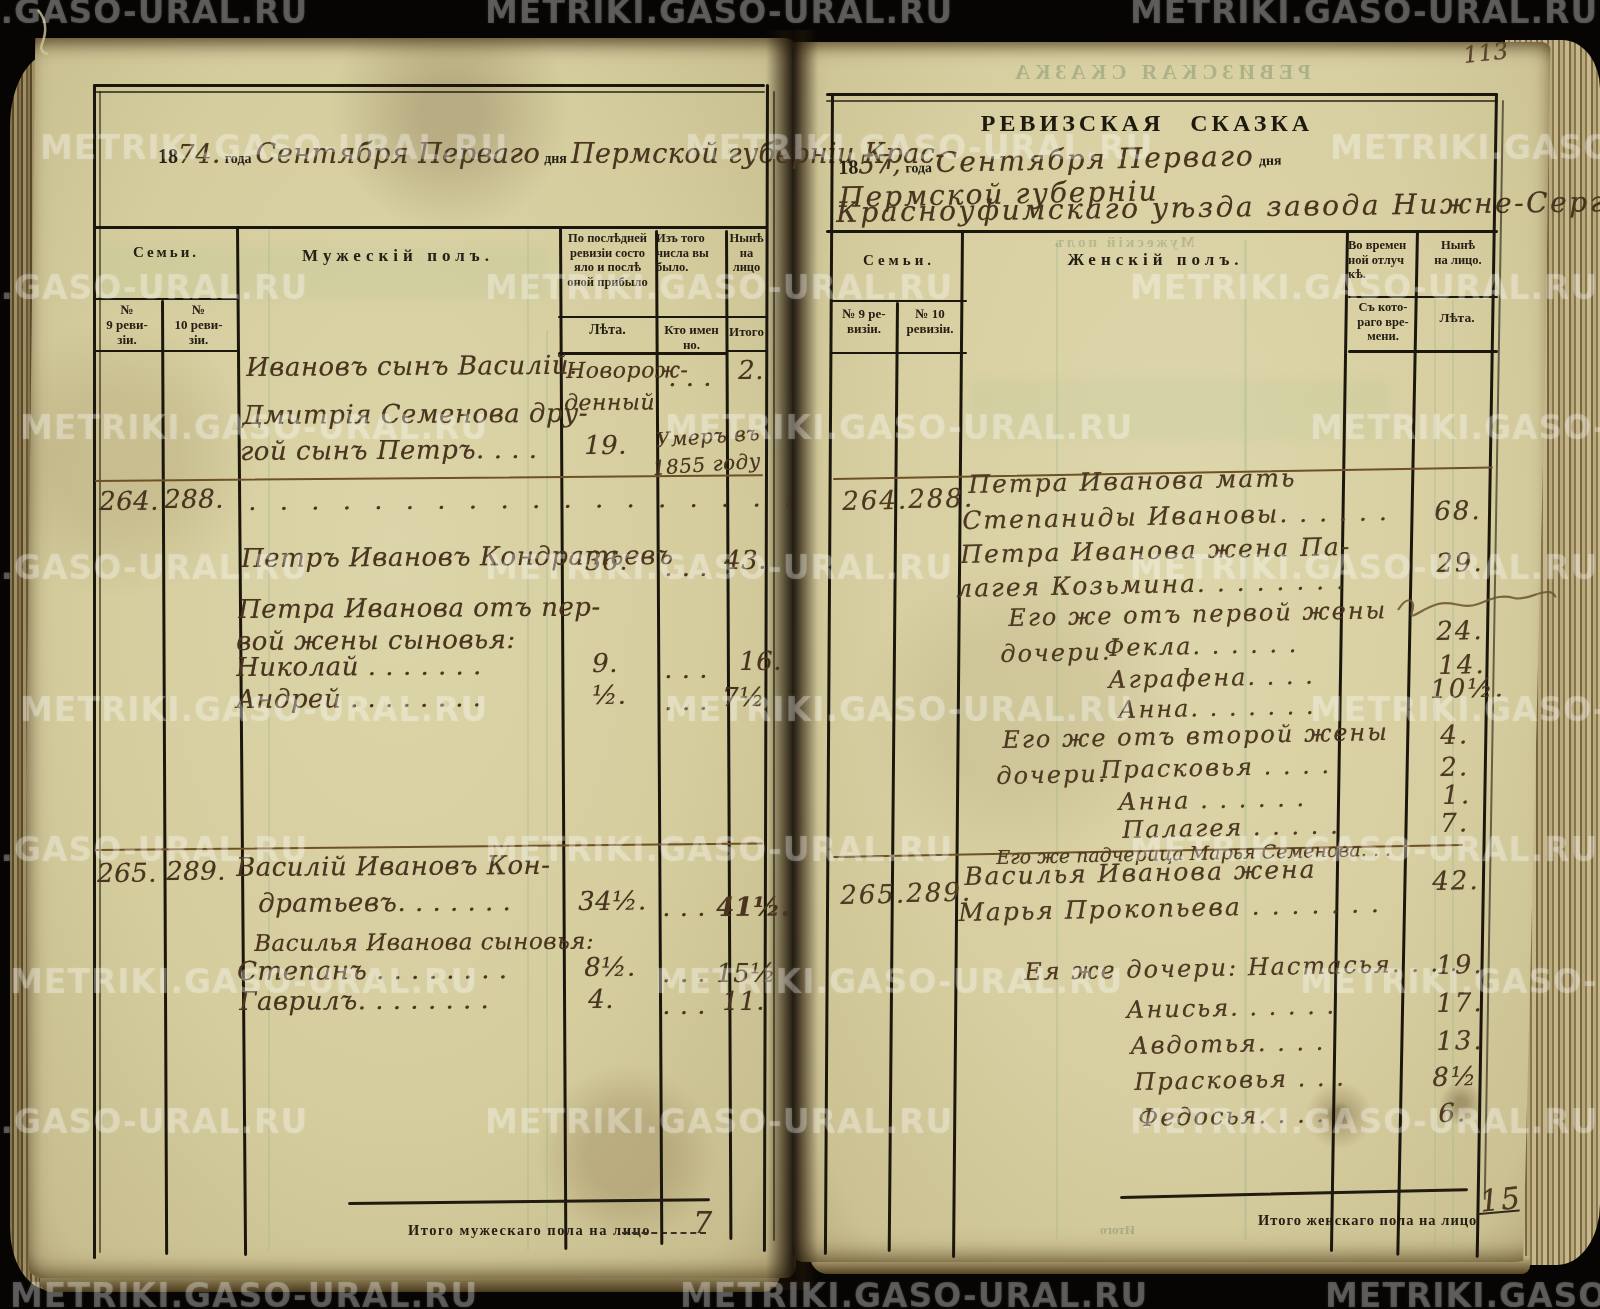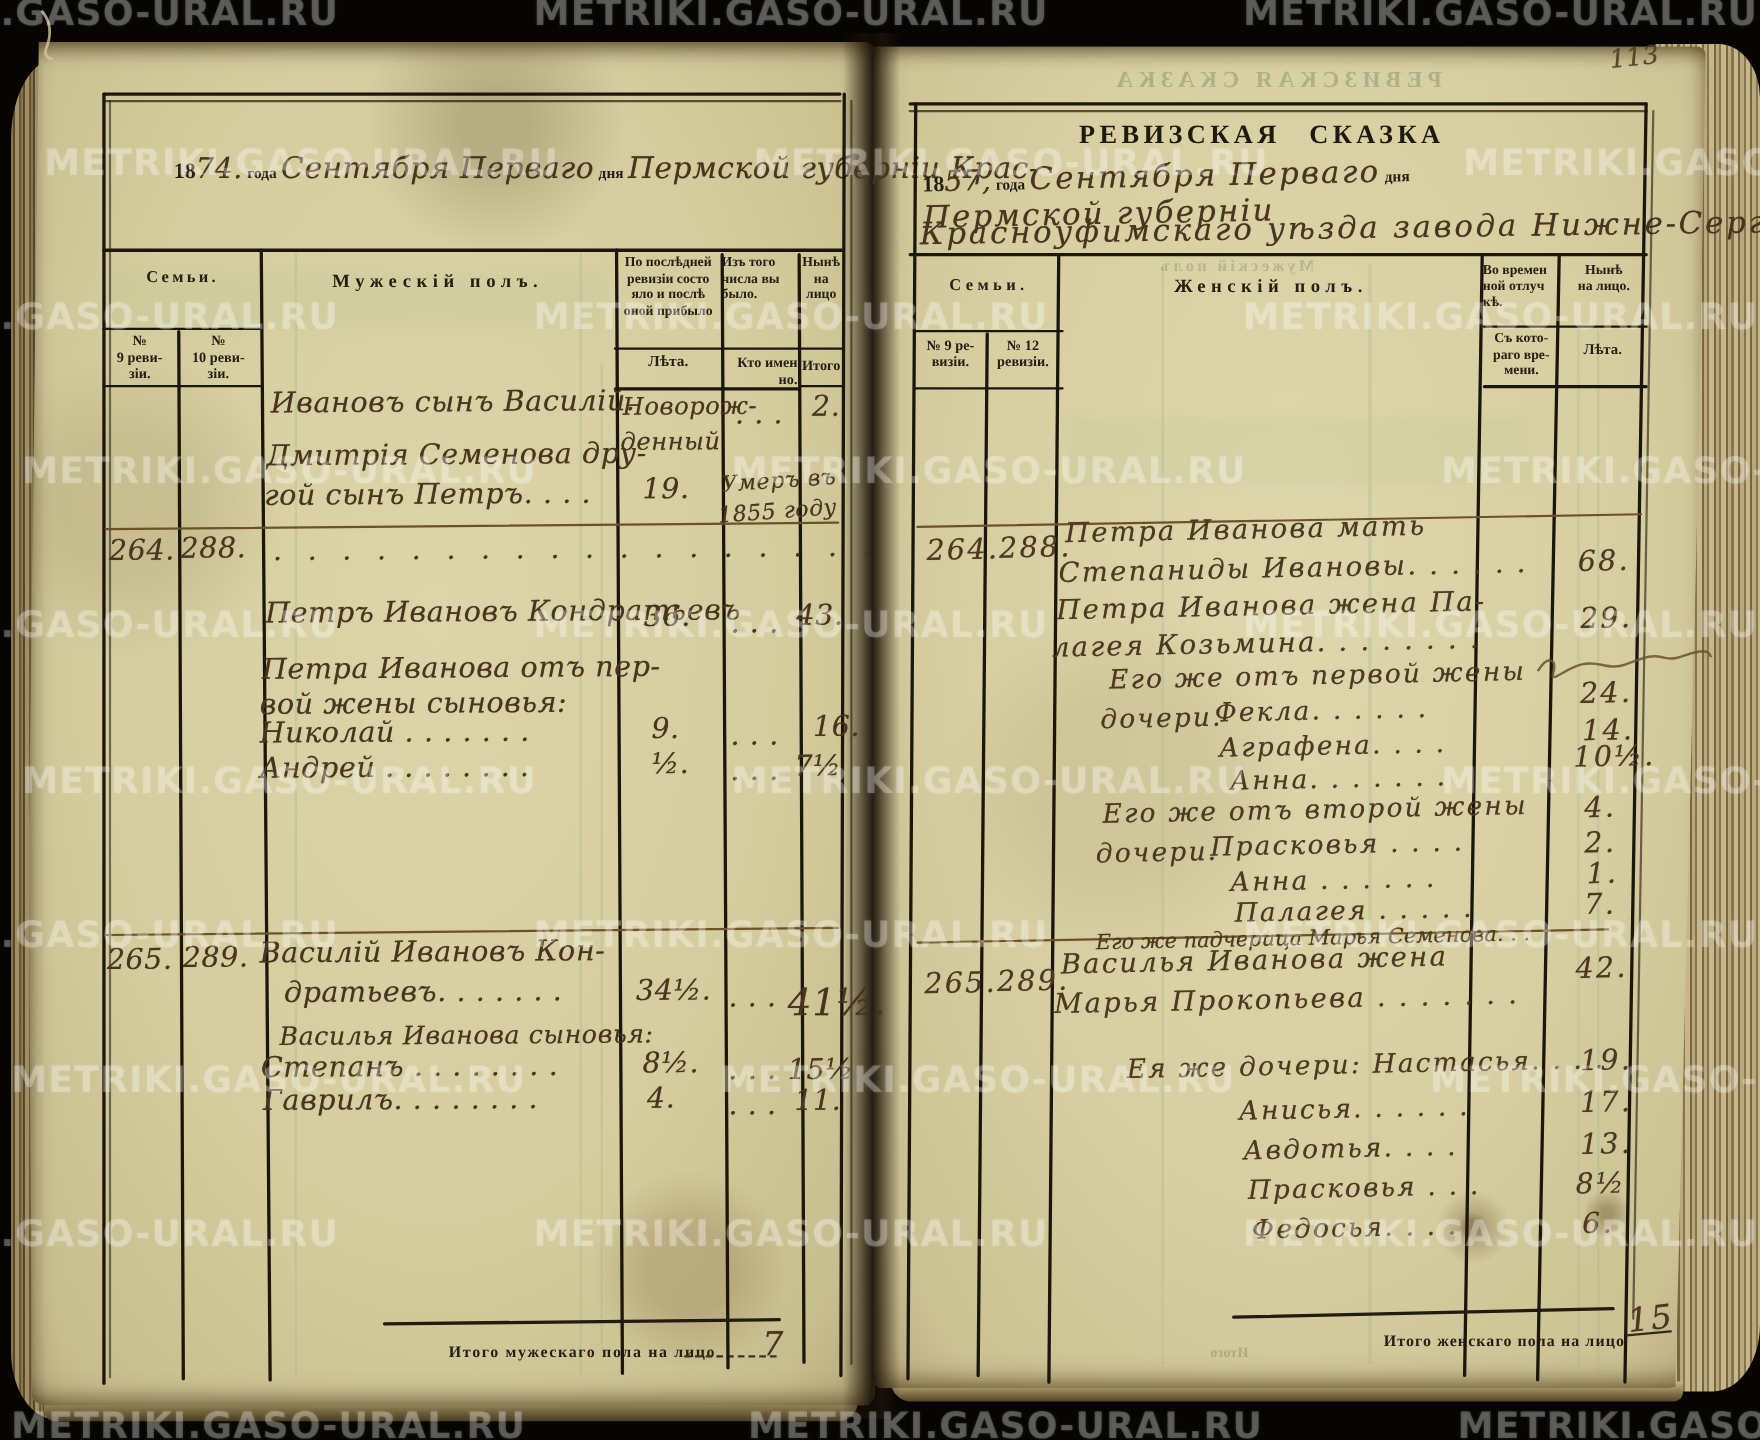--- a/index.html
+++ b/index.html
@@ -109,21 +109,21 @@
   <div class="pr hcell" style="left:725px;top:231px;width:43px;font-size:12.5px">Нынѣ
 на
 лицо</div>
   <div class="pr hcell" style="left:93px;top:302px;width:68px;font-size:13px">№
 9 реви-
 зіи.</div>
   <div class="pr hcell" style="left:161px;top:302px;width:75px;font-size:13px">№
 10 реви-
 зіи.</div>
   <div class="pr hcell" style="left:560px;top:322px;width:95px;font-size:14px">Лѣта.</div>
-  <div class="pr hcell" style="left:658px;top:322px;width:67px;font-size:13px;text-align:right">Кто имен
+  <div class="pr hcell" style="left:658px;top:322px;width:67px;font-size:13px;text-align:center">Кто имен
 но.</div>
   <div class="pr hcell" style="left:725px;top:324px;width:43px;font-size:13px">Итого</div>
 
   <div class="pr" style="left:408px;top:1222px;font-size:14.5px;letter-spacing:1.5px">Итого мужескаго пола на лицо</div>
   <div class="dash" style="left:622px;top:1232px;width:84px"></div>
 
   <div class="pr title" style="left:952px;top:110px;width:390px;word-spacing:16px">РЕВИЗСКАЯ СКАЗКА</div>
   <div style="position:absolute;left:838px;top:148px;white-space:nowrap;transform:rotate(-1.2deg);transform-origin:left top">
     <span class="pr" style="position:static;font-size:20px">18</span><span class="hw" style="position:static;font-size:26px">57,</span>
     <span class="pr" style="position:static;font-size:14px">года</span>
@@ -135,21 +135,21 @@
 
   <div class="pr hcell" style="left:831px;top:252px;width:136px;font-size:15px;letter-spacing:4px">Семьи.</div>
   <div class="pr hcell" style="left:963px;top:250px;width:385px;font-size:17px;letter-spacing:5px">Женскій полъ.</div>
   <div class="pr hcell" style="left:1348px;top:238px;width:70px;font-size:12.5px;text-align:left">Во времен
 ной отлуч
 кѣ.</div>
   <div class="pr hcell" style="left:1420px;top:238px;width:76px;font-size:12.5px">Нынѣ
 на лицо.</div>
   <div class="pr hcell" style="left:831px;top:306px;width:66px;font-size:13px">№ 9 ре-
 визіи.</div>
-  <div class="pr hcell" style="left:898px;top:306px;width:64px;font-size:13px">№ 12
+  <div class="pr hcell" style="left:898px;top:306px;width:64px;font-size:13px">№ 10
 ревизіи.</div>
   <div class="pr hcell" style="left:1348px;top:300px;width:70px;font-size:12.5px">Съ кото-
 раго вре-
 мени.</div>
   <div class="pr hcell" style="left:1420px;top:310px;width:74px;font-size:13.5px">Лѣта.</div>
 
   <div class="pr" style="left:1258px;top:1212px;font-size:14.5px;letter-spacing:1px">Итого женскаго пола на лицо</div>
 
   <div class="hw" style="left:1462px;top:42px;font-size:23px;color:#5a452c;transform:rotate(-6deg)">113</div>
 
@@ -220,21 +220,21 @@
       <div class="hw" style="left: 236px; top: 684px; font-size: 26px; transform: rotate(-0.4deg);">Андрей . . . . . . . .</div>
       <div class="hw" style="left: 592px; top: 680px; font-size: 26px; transform: rotate(-0.4deg);">½.</div>
       <div class="hw" style="left: 664px; top: 686px; font-size: 26px; transform: rotate(-0.4deg);">. . .</div>
       <div class="hw" style="left: 722px; top: 682px; font-size: 26px; transform: rotate(-0.4deg);">7½</div>
       <div class="hw" style="left: 97px; top: 858px; font-size: 26px; transform: rotate(-0.4deg);">265.</div>
       <div class="hw" style="left: 166px; top: 856px; font-size: 26px; transform: rotate(-0.4deg);">289.</div>
       <div class="hw" style="left: 236px; top: 852px; font-size: 26px; transform: rotate(-0.4deg);">Василій Ивановъ Кон-</div>
       <div class="hw" style="left: 258px; top: 888px; font-size: 26px; transform: rotate(-0.4deg);">дратьевъ. . . . . . .</div>
       <div class="hw" style="left: 578px; top: 886px; font-size: 26px; transform: rotate(-0.4deg);">34½.</div>
       <div class="hw" style="left: 662px; top: 892px; font-size: 26px; transform: rotate(-0.4deg);">. . .</div>
-      <div class="hw" style="left: 716px; top: 892px; font-size: 34px; transform: rotate(-0.4deg);">41½.</div>
+      <div class="hw" style="left: 716px; top: 892px; font-size: 26px; transform: rotate(-0.4deg); font-weight: bold;">41½.</div>
       <div class="hw" style="left: 254px; top: 930px; font-size: 23px; transform: rotate(-0.4deg);">Василья Иванова сыновья:</div>
       <div class="hw" style="left: 237px; top: 956px; font-size: 26px; transform: rotate(-0.4deg);">Степанъ . . . . . . . .</div>
       <div class="hw" style="left: 584px; top: 952px; font-size: 26px; transform: rotate(-0.4deg);">8½.</div>
       <div class="hw" style="left: 662px; top: 958px; font-size: 26px; transform: rotate(-0.4deg);">. . .</div>
       <div class="hw" style="left: 716px; top: 958px; font-size: 26px; transform: rotate(-0.4deg);">15½</div>
       <div class="hw" style="left: 239px; top: 986px; font-size: 26px; transform: rotate(-0.4deg);">Гаврилъ. . . . . . . .</div>
       <div class="hw" style="left: 588px; top: 984px; font-size: 26px; transform: rotate(-0.4deg);">4.</div>
       <div class="hw" style="left: 662px; top: 990px; font-size: 26px; transform: rotate(-0.4deg);">. . .</div>
       <div class="hw" style="left: 722px; top: 986px; font-size: 26px; transform: rotate(-0.4deg);">11.</div>
       <div class="hw" style="left: 693px; top: 1205px; font-size: 30px; transform: rotate(-0.4deg);">7</div>

